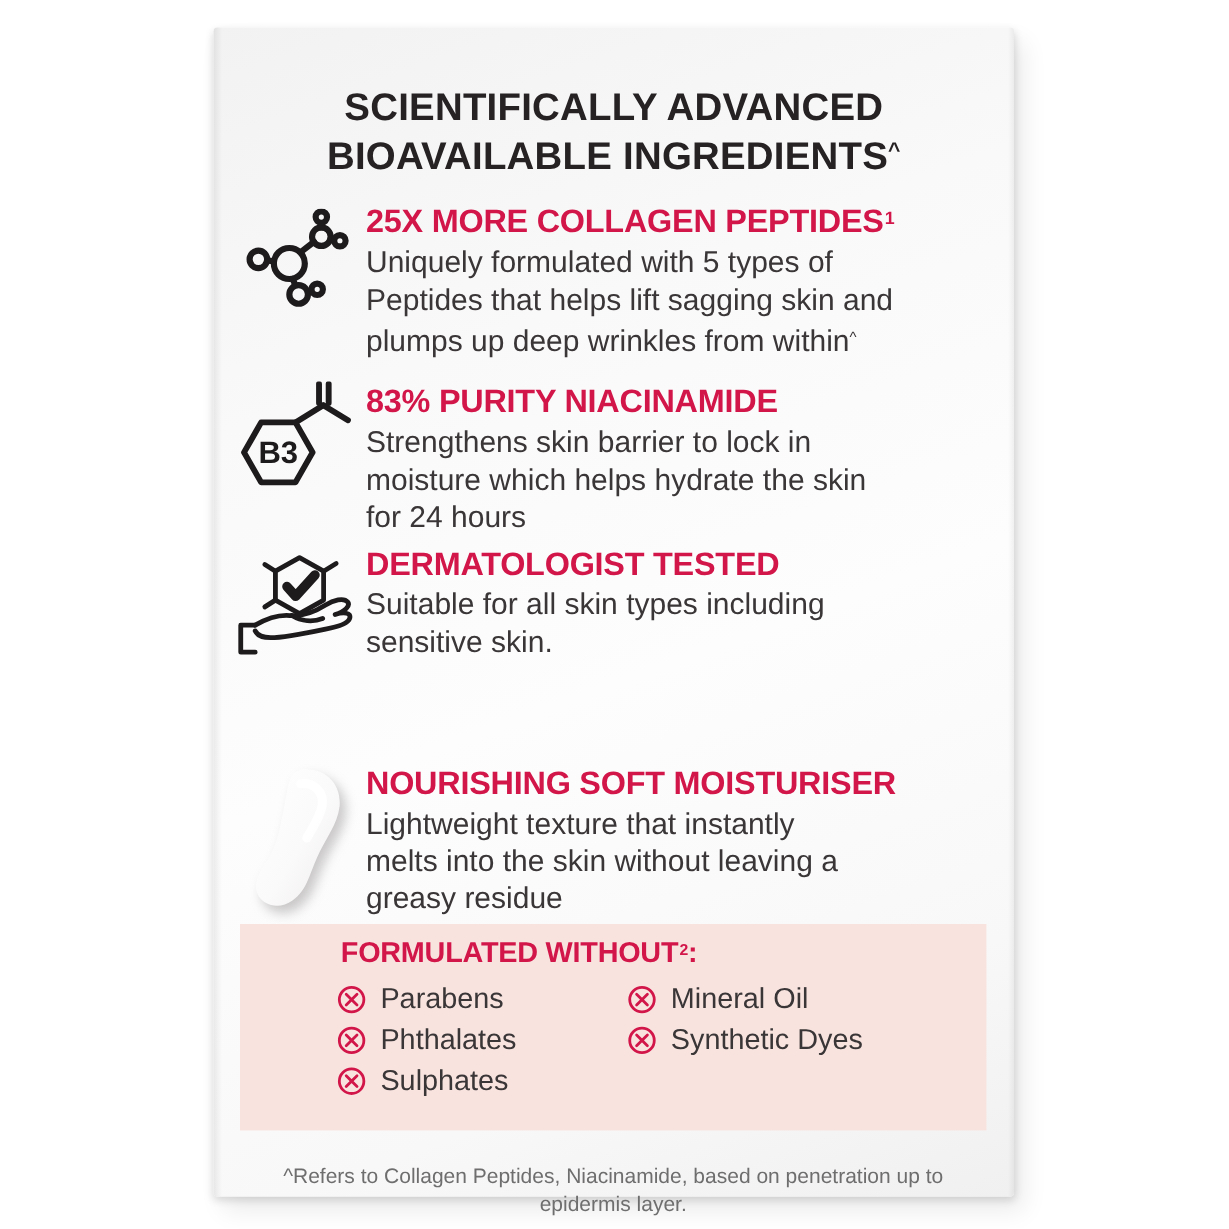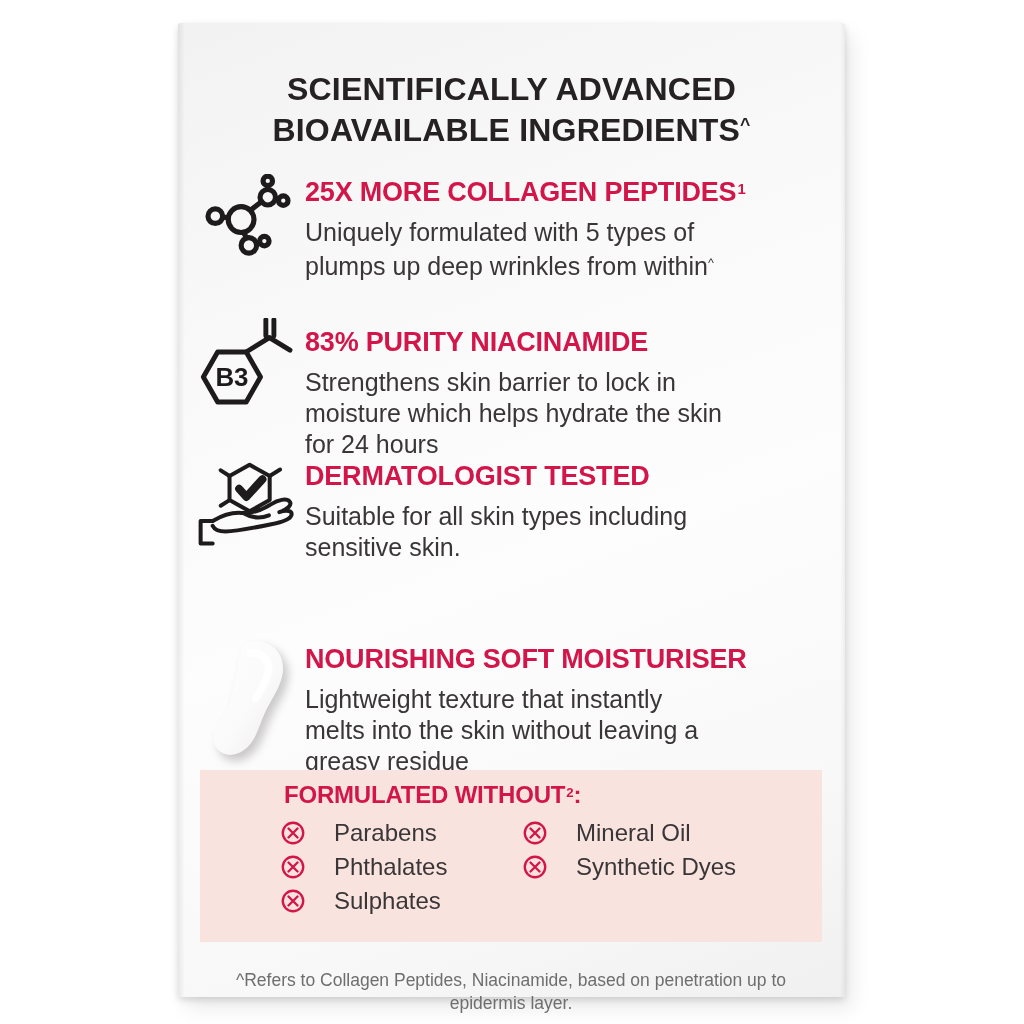--- a/index.html
+++ b/index.html
@@ -44,21 +44,21 @@
     position:absolute; left:14px; width:640px;
     display:flex; align-items:flex-start;
   }
   .icon-col{
     width:112px; flex:0 0 112px;
     display:flex; justify-content:center;
   }
   .text-col{ flex:1; padding-left:1px; }
   .bh{
     color:#d2164a;
-    font-size:27px; line-height:42px; font-weight:800;
+    font-size:27px; line-height:30px; font-weight:800;
     letter-spacing:-.2px;
     margin-bottom:4px;
   }
   .bbody{
     color:#3a3637;
     font-size:25px; line-height:31px; font-weight:400;
     white-space:nowrap;
   }
   .bl{ display:block; }
 
@@ -70,21 +70,21 @@
   .fw-h{
     position:absolute; left:84px; top:11px;
     color:#d2164a; font-size:24px; font-weight:800; letter-spacing:-.2px;
   }
   .fw-cols{ position:absolute; left:80px; top:46px; right:10px; }
   .fw-col{ position:absolute; top:0; }
   .fw-col.left{ left:0; }
   .fw-col.right{ left:242px; }
   .fw-item{
     display:flex; align-items:center;
-    height:34px; gap:28px;
+    height:34px; gap:11px;
     color:#3a3637; font-size:24px;
     white-space:nowrap;
   }
   .footnote{
     position:absolute; top:910px; left:33px;
     width:600px;
     text-align:center;
     color:#6f6e6e;
     font-size:17.5px; line-height:23px; font-weight:400;margin-top:36px;
   }
@@ -118,20 +118,21 @@
           <circle cx="51" cy="83" r="9"></circle>
           <line x1="60" y1="81" x2="62" y2="80"></line>
           <circle cx="69" cy="78" r="5.5"></circle>
         </g>
       </svg>
     </div>
     <div class="text-col">
       <h2 class="bh"><span>25X MORE COLLAGEN PEPTIDES</span><sup class="sup-num">1</sup></h2>
       <p class="bbody">
         <span class="bl">Uniquely formulated with 5 types of</span>
+        <span class="bl">Peptides that helps lift sagging skin and</span>
         <span class="bl"><span>plumps up deep wrinkles from within</span><sup class="sup-caret2">^</sup></span>
       </p>
     </div>
   </section>
 
   <section class="benefit" style="top:295px;">
     <div class="icon-col" style="margin-top:0px;">
       <svg viewBox="0 0 112 104" width="100" height="93">
         <g fill="none" stroke="#1e1b1c" stroke-width="5.5" stroke-linejoin="round" stroke-linecap="round">
           <polygon points="70,66 54,38 22,38 6,66 22,94 54,94"></polygon>

